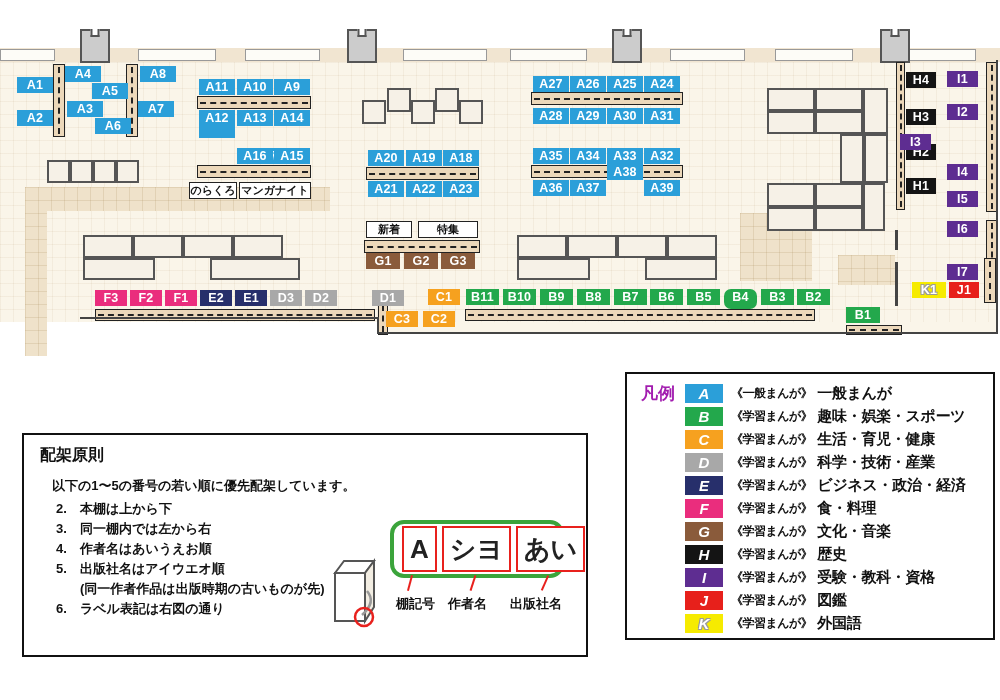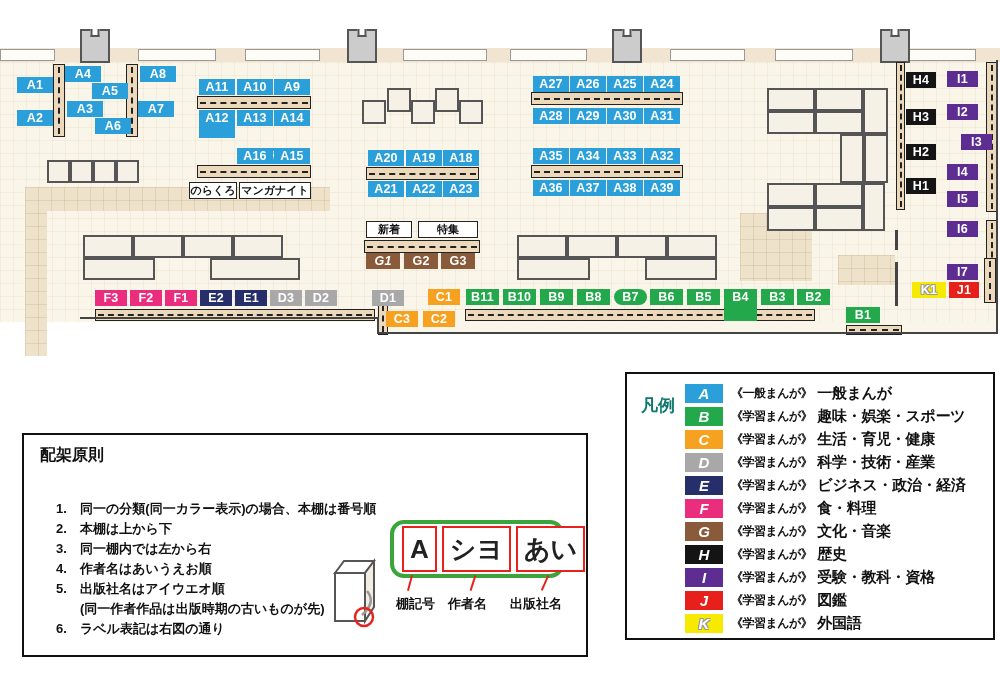--- a/index.html
+++ b/index.html
@@ -26,21 +26,21 @@
   .strip-h::after{content:"";position:absolute;left:2px;right:2px;top:50%;margin-top:-1px;border-top:2px dashed #222;}
   .strip-v::after{content:"";position:absolute;top:2px;bottom:2px;left:50%;margin-left:-1px;border-left:2px dashed #222;}
   .shelf{position:absolute;height:16px;line-height:16px;text-align:center;color:#fff;
     font-weight:800;font-size:12.5px;letter-spacing:.2px;}
   .shelf.outline{text-shadow:-1px -1px 0 #9a9a9a,1px -1px 0 #9a9a9a,-1px 1px 0 #9a9a9a,1px 1px 0 #9a9a9a;}
   .infobox{position:absolute;height:17px;line-height:15px;background:#fff;border:1.5px solid #222;
     font-size:11px;font-weight:700;text-align:center;box-sizing:border-box;color:#111;}
   
   #legend{position:absolute;left:625px;top:372px;width:370px;height:268px;background:#fff;
     border:2px solid #111;box-sizing:border-box;}
-  .legend-title{position:absolute;left:14px;top:20px;font-size:17px;font-weight:800;color:#0f766e;}
+  .legend-title{position:absolute;left:14px;top:8px;font-size:17px;font-weight:800;color:#a21caf;}
   #legend-rows{position:absolute;left:58px;top:6px;}
   .legend-row{display:flex;align-items:center;height:19px;margin:4px 0;}
   .chip{width:38px;height:19px;line-height:19px;text-align:center;color:#fff;font-weight:800;
     font-size:15px;font-style:italic;margin-right:8px;flex:none;}
   .chip.outline{text-shadow:-1px -1px 0 #9a9a9a,1px -1px 0 #9a9a9a,-1px 1px 0 #9a9a9a,1px 1px 0 #9a9a9a;}
   .series{font-size:12px;font-weight:700;color:#111;margin-right:5px;letter-spacing:-.5px;flex:none;}
   .cat{font-size:15px;font-weight:800;color:#111;letter-spacing:-.3px;white-space:nowrap;}
   
   #principles{position:absolute;left:22px;top:433px;width:566px;height:224px;background:#fff;
     border:2px solid #111;box-sizing:border-box;}
@@ -169,54 +169,54 @@
       <div class="shelf" style="left: 533px; top: 108px; width: 36px; height: 16px; background: rgb(43, 159, 217);">A28</div>
       <div class="shelf" style="left: 570px; top: 108px; width: 36px; height: 16px; background: rgb(43, 159, 217);">A29</div>
       <div class="shelf" style="left: 607px; top: 108px; width: 36px; height: 16px; background: rgb(43, 159, 217);">A30</div>
       <div class="shelf" style="left: 644px; top: 108px; width: 36px; height: 16px; background: rgb(43, 159, 217);">A31</div>
       <div class="shelf" style="left: 533px; top: 148px; width: 36px; height: 16px; background: rgb(43, 159, 217);">A35</div>
       <div class="shelf" style="left: 570px; top: 148px; width: 36px; height: 16px; background: rgb(43, 159, 217);">A34</div>
       <div class="shelf" style="left: 607px; top: 148px; width: 36px; height: 16px; background: rgb(43, 159, 217);">A33</div>
       <div class="shelf" style="left: 644px; top: 148px; width: 36px; height: 16px; background: rgb(43, 159, 217);">A32</div>
       <div class="shelf" style="left: 533px; top: 180px; width: 36px; height: 16px; background: rgb(43, 159, 217);">A36</div>
       <div class="shelf" style="left: 570px; top: 180px; width: 36px; height: 16px; background: rgb(43, 159, 217);">A37</div>
-      <div class="shelf" style="left: 607px; top: 180px; width: 36px; height: 16px; background: rgb(43, 159, 217);">A38</div>
+      <div class="shelf" style="left: 607px; top: 164px; width: 36px; height: 16px; background: rgb(43, 159, 217);">A38</div>
       <div class="shelf" style="left: 644px; top: 180px; width: 36px; height: 16px; background: rgb(43, 159, 217);">A39</div>
-      <div class="shelf" style="left: 366px; top: 253px; width: 34px; height: 16px; background: rgb(138, 91, 59); font-style: italic;">G1</div>
+      <div class="shelf" style="left: 366px; top: 253px; width: 34px; height: 16px; background: rgb(138, 91, 59);">G1</div>
       <div class="shelf" style="left: 404px; top: 253px; width: 34px; height: 16px; background: rgb(138, 91, 59);">G2</div>
       <div class="shelf" style="left: 441px; top: 253px; width: 34px; height: 16px; background: rgb(138, 91, 59);">G3</div>
       <div class="shelf" style="left: 95px; top: 290px; width: 32px; height: 16px; background: rgb(234, 45, 125);">F3</div>
       <div class="shelf" style="left: 130px; top: 290px; width: 32px; height: 16px; background: rgb(234, 45, 125);">F2</div>
       <div class="shelf" style="left: 165px; top: 290px; width: 32px; height: 16px; background: rgb(234, 45, 125);">F1</div>
       <div class="shelf" style="left: 200px; top: 290px; width: 32px; height: 16px; background: rgb(39, 47, 107);">E2</div>
       <div class="shelf" style="left: 235px; top: 290px; width: 32px; height: 16px; background: rgb(39, 47, 107);">E1</div>
       <div class="shelf" style="left: 270px; top: 290px; width: 32px; height: 16px; background: rgb(168, 168, 168);">D3</div>
       <div class="shelf" style="left: 305px; top: 290px; width: 32px; height: 16px; background: rgb(168, 168, 168);">D2</div>
       <div class="shelf" style="left: 340px; top: 290px; width: 32px; height: 16px; background: rgb(168, 168, 168); margin-left: 32px;">D1</div>
       <div class="shelf" style="left: 428px; top: 289px; width: 32px; height: 16px; background: rgb(246, 161, 31);">C1</div>
       <div class="shelf" style="left: 466px; top: 289px; width: 33px; height: 16px; background: rgb(35, 168, 76);">B11</div>
       <div class="shelf" style="left: 503px; top: 289px; width: 33px; height: 16px; background: rgb(35, 168, 76);">B10</div>
       <div class="shelf" style="left: 540px; top: 289px; width: 33px; height: 16px; background: rgb(35, 168, 76);">B9</div>
       <div class="shelf" style="left: 577px; top: 289px; width: 33px; height: 16px; background: rgb(35, 168, 76);">B8</div>
-      <div class="shelf" style="left: 614px; top: 289px; width: 33px; height: 16px; background: rgb(35, 168, 76); border-radius: 8px;">B7</div>
+      <div class="shelf" style="left: 614px; top: 289px; width: 33px; height: 16px; background: rgb(35, 168, 76);">B7</div>
       <div class="shelf" style="left: 650px; top: 289px; width: 33px; height: 16px; background: rgb(35, 168, 76);">B6</div>
       <div class="shelf" style="left: 687px; top: 289px; width: 33px; height: 16px; background: rgb(35, 168, 76);">B5</div>
-      <div class="shelf" style="left: 724px; top: 289px; width: 33px; height: 32px; background: rgb(35, 168, 76);">B4</div>
+      <div class="shelf" style="left: 724px; top: 289px; width: 33px; height: 20px; background: rgb(35, 168, 76); border-radius: 7px;">B4</div>
       <div class="shelf" style="left: 761px; top: 289px; width: 33px; height: 16px; background: rgb(35, 168, 76);">B3</div>
       <div class="shelf" style="left: 797px; top: 289px; width: 33px; height: 16px; background: rgb(35, 168, 76);">B2</div>
       <div class="shelf" style="left: 386px; top: 311px; width: 32px; height: 16px; background: rgb(246, 161, 31);">C3</div>
       <div class="shelf" style="left: 423px; top: 311px; width: 32px; height: 16px; background: rgb(246, 161, 31);">C2</div>
       <div class="shelf" style="left: 846px; top: 307px; width: 34px; height: 16px; background: rgb(35, 168, 76);">B1</div>
       <div class="shelf" style="left: 906px; top: 72px; width: 30px; height: 16px; background: rgb(20, 20, 20);">H4</div>
       <div class="shelf" style="left: 906px; top: 109px; width: 30px; height: 16px; background: rgb(20, 20, 20);">H3</div>
       <div class="shelf" style="left: 906px; top: 144px; width: 30px; height: 16px; background: rgb(20, 20, 20);">H2</div>
       <div class="shelf" style="left: 906px; top: 178px; width: 30px; height: 16px; background: rgb(20, 20, 20);">H1</div>
       <div class="shelf" style="left: 947px; top: 71px; width: 31px; height: 16px; background: rgb(94, 45, 145);">I1</div>
       <div class="shelf" style="left: 947px; top: 104px; width: 31px; height: 16px; background: rgb(94, 45, 145);">I2</div>
-      <div class="shelf" style="left: 961px; top: 134px; width: 31px; height: 16px; background: rgb(94, 45, 145);">I3</div>
+      <div class="shelf" style="left: 900px; top: 134px; width: 31px; height: 16px; background: rgb(94, 45, 145);">I3</div>
       <div class="shelf" style="left: 947px; top: 164px; width: 31px; height: 16px; background: rgb(94, 45, 145);">I4</div>
       <div class="shelf" style="left: 947px; top: 191px; width: 31px; height: 16px; background: rgb(94, 45, 145);">I5</div>
       <div class="shelf" style="left: 947px; top: 221px; width: 31px; height: 16px; background: rgb(94, 45, 145);">I6</div>
       <div class="shelf" style="left: 947px; top: 264px; width: 31px; height: 16px; background: rgb(94, 45, 145);">I7</div>
       <div class="shelf outline" style="left: 912px; top: 282px; width: 34px; height: 16px; background: rgb(246, 235, 0);">K1</div>
       <div class="shelf" style="left: 949px; top: 282px; width: 30px; height: 16px; background: rgb(231, 32, 27);">J1</div>
       <div class="infobox" style="left: 189px; top: 182px; width: 48px; height: 17px;">のらくろ</div>
       <div class="infobox" style="left: 239px; top: 182px; width: 72px; height: 17px;">マンガナイト</div>
       <div class="infobox" style="left: 366px; top: 221px; width: 46px; height: 17px;">新着</div>
       <div class="infobox" style="left: 418px; top: 221px; width: 60px; height: 17px;">特集</div>
@@ -278,22 +278,22 @@
         <div class="legend-row">
           <div class="chip outline" style="background: rgb(246, 235, 0);">K</div>
           <div class="series">《学習まんが》</div>
           <div class="cat">外国語</div>
         </div>
       </div>
   </div>
 
   <div id="principles">
     <div class="p-title">配架原則</div>
+    <div class="p-intro">以下の1〜5の番号の若い順に優先配架しています。</div>
     <div id="p-list">
-        <div class="p-item"><span class="p-num">1.</span><span>同一の分類(同一カラー表示)の場合、本棚は番号順</span></div>
         <div class="p-item"><span class="p-num">2.</span><span>本棚は上から下</span></div>
         <div class="p-item"><span class="p-num">3.</span><span>同一棚内では左から右</span></div>
         <div class="p-item"><span class="p-num">4.</span><span>作者名はあいうえお順</span></div>
         <div class="p-item"><span class="p-num">5.</span><span>出版社名はアイウエオ順</span></div>
         <div class="p-item"><span class="p-num"></span><span>(同一作者作品は出版時期の古いものが先)</span></div>
         <div class="p-item"><span class="p-num">6.</span><span>ラベル表記は右図の通り</span></div>
       </div>
 
     <svg id="book" width="62" height="80" viewBox="0 0 62 80">
       <polygon points="11,20 20,8 50,8 41,20" fill="#fff" stroke="#555" stroke-width="2"></polygon>

